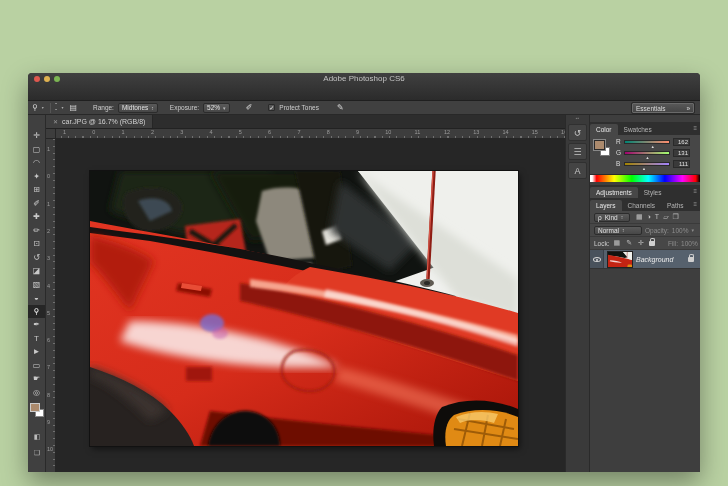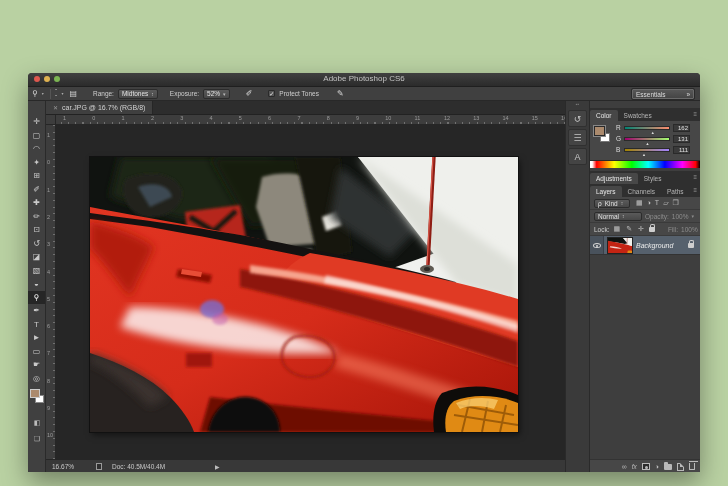--- a/index.html
+++ b/index.html
@@ -4,21 +4,21 @@
 <style>
   * { margin:0; padding:0; box-sizing:border-box; }
   html,body { width:728px; height:486px; overflow:hidden; }
   body { background:#b9d1a2; font-family:"Liberation Sans","DejaVu Sans",sans-serif; }
 
   #ps-window { position:absolute; left:28px; top:73px; width:672px; height:399px;
     background:#3c3c3c; border-radius:4px 4px 0 0; box-shadow:0 10px 26px rgba(0,0,0,.38);
     overflow:hidden; }
 
   
-  .titlebar { height:14px; background:linear-gradient(#404040,#2b2b2b); position:relative;
+  .titlebar { height:28px; background:linear-gradient(#404040,#2b2b2b); position:relative;
     border-bottom:1px solid #1f1f1f; }
   .lights { position:absolute; left:6px; top:3px; display:flex; gap:4px; }
   .light { width:6px; height:6px; border-radius:50%; }
   .titlebar .title { position:absolute; left:0; right:0; top:1px; text-align:center;
     font-size:8px; color:#c3c3c3; }
 
   
   .optionsbar { height:14px; background:#404040; border-bottom:1px solid #282828;
     display:flex; align-items:center; gap:4px; padding:0 4px; color:#cfcfcf; font-size:6.5px; position:relative; }
   .ob-sep { width:1px; height:10px; background:#2c2c2c; border-right:1px solid #555; }

